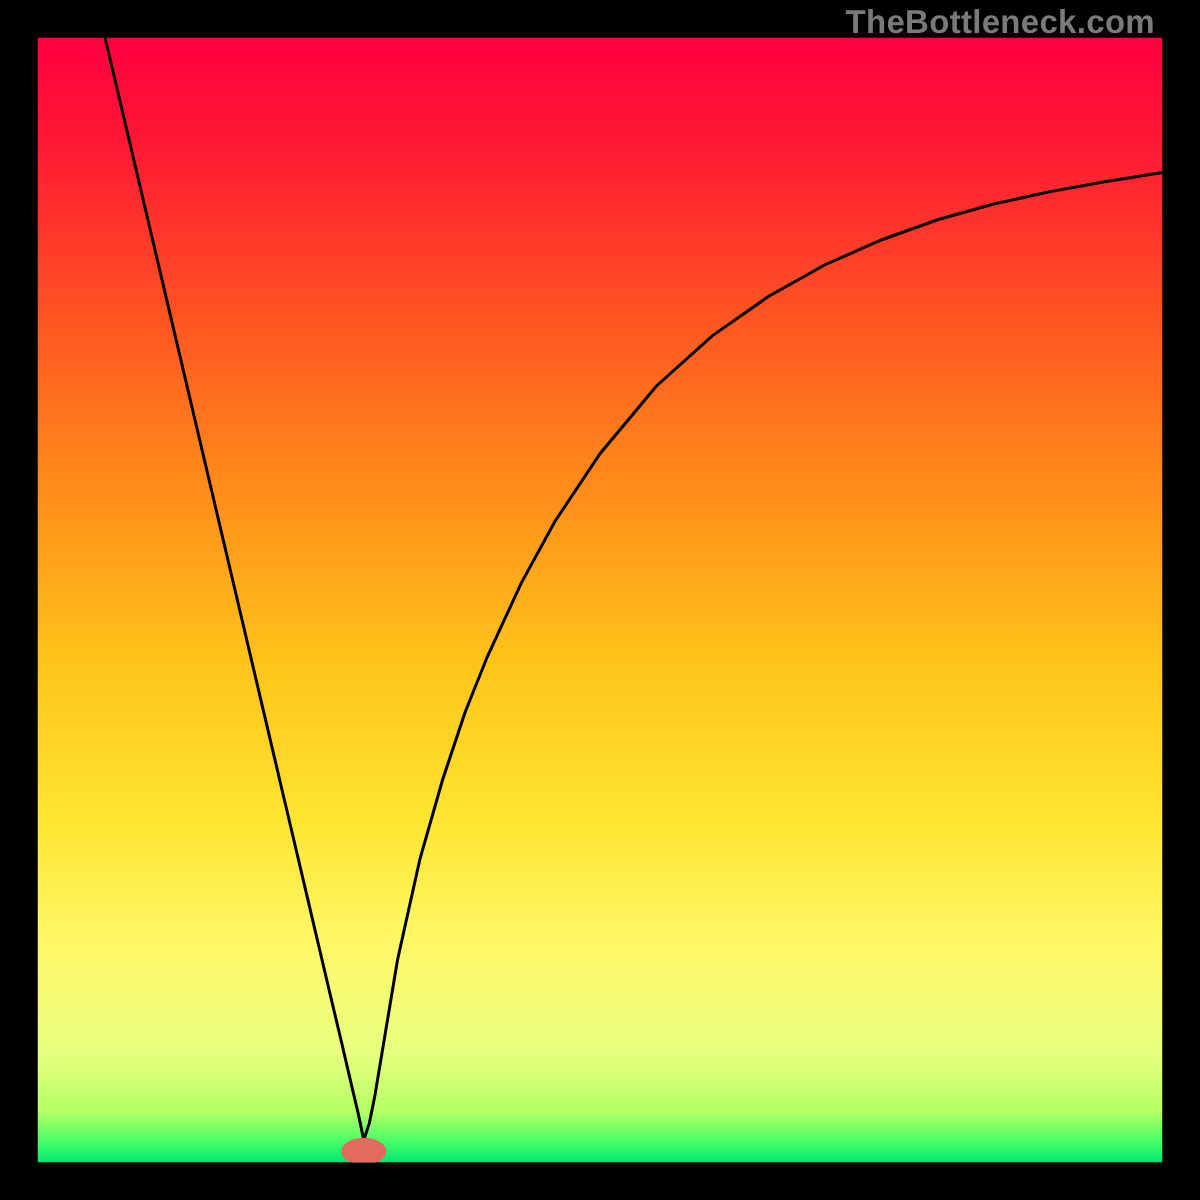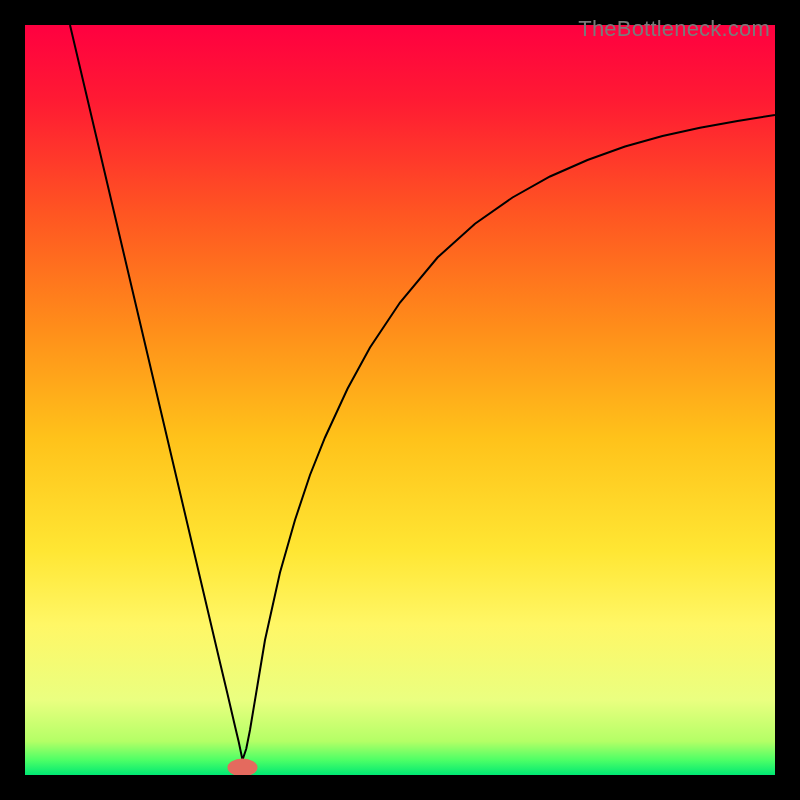--- a/index.html
+++ b/index.html
@@ -21,25 +21,25 @@
   }
   .plot-area {
     position: absolute;
     left: 0;
     top: 0;
     width: 750px;
     height: 750px;
   }
   .watermark {
     position: absolute;
-    top: 16px;
+    top: 2px;
     right: 30px;
     color: #7a7a7a;
     font-size: 22px;
-    font-weight: 400;
+    font-weight: 700;
     letter-spacing: 0.2px;
   }
   svg {
     position: absolute;
     left: 0;
     top: 0;
   }
 </style>
 </head>
 <body>

